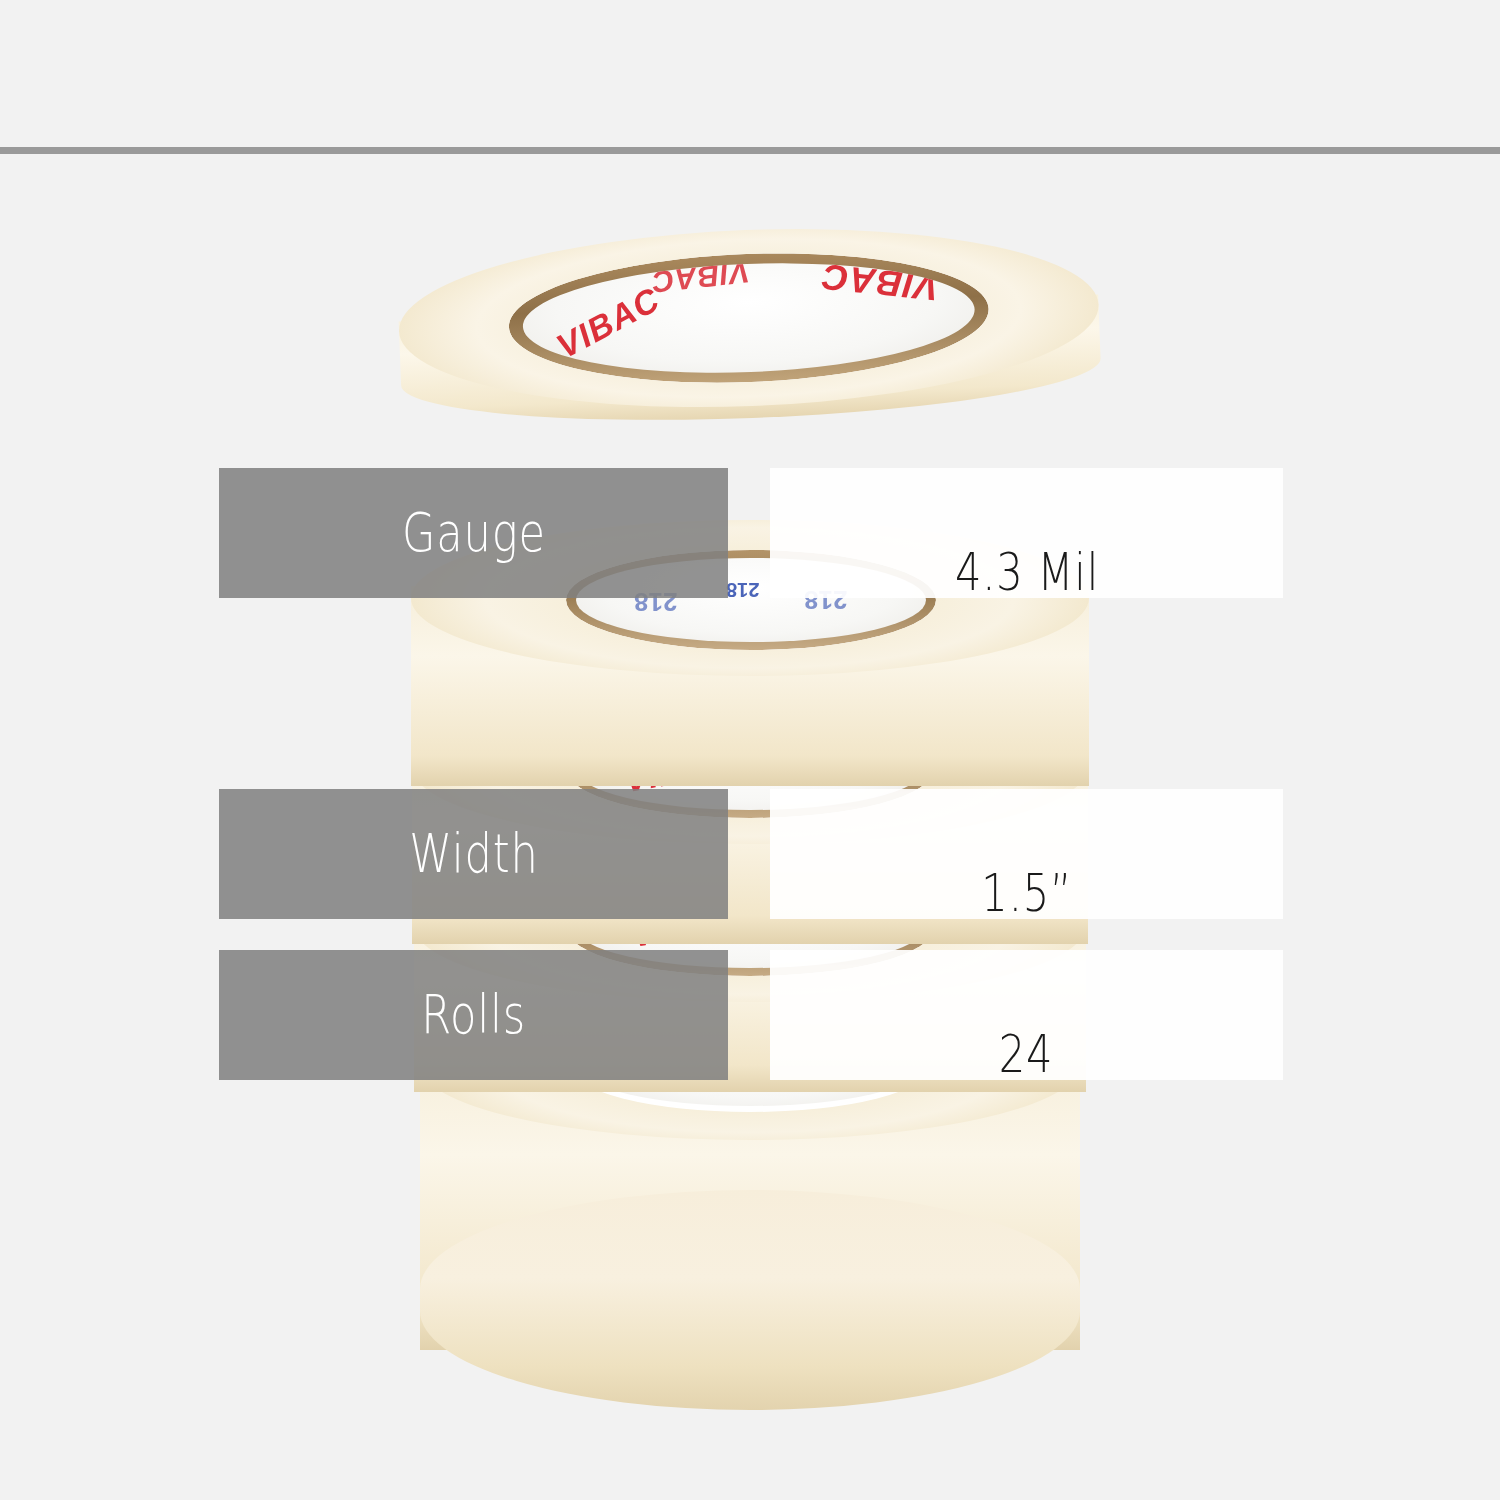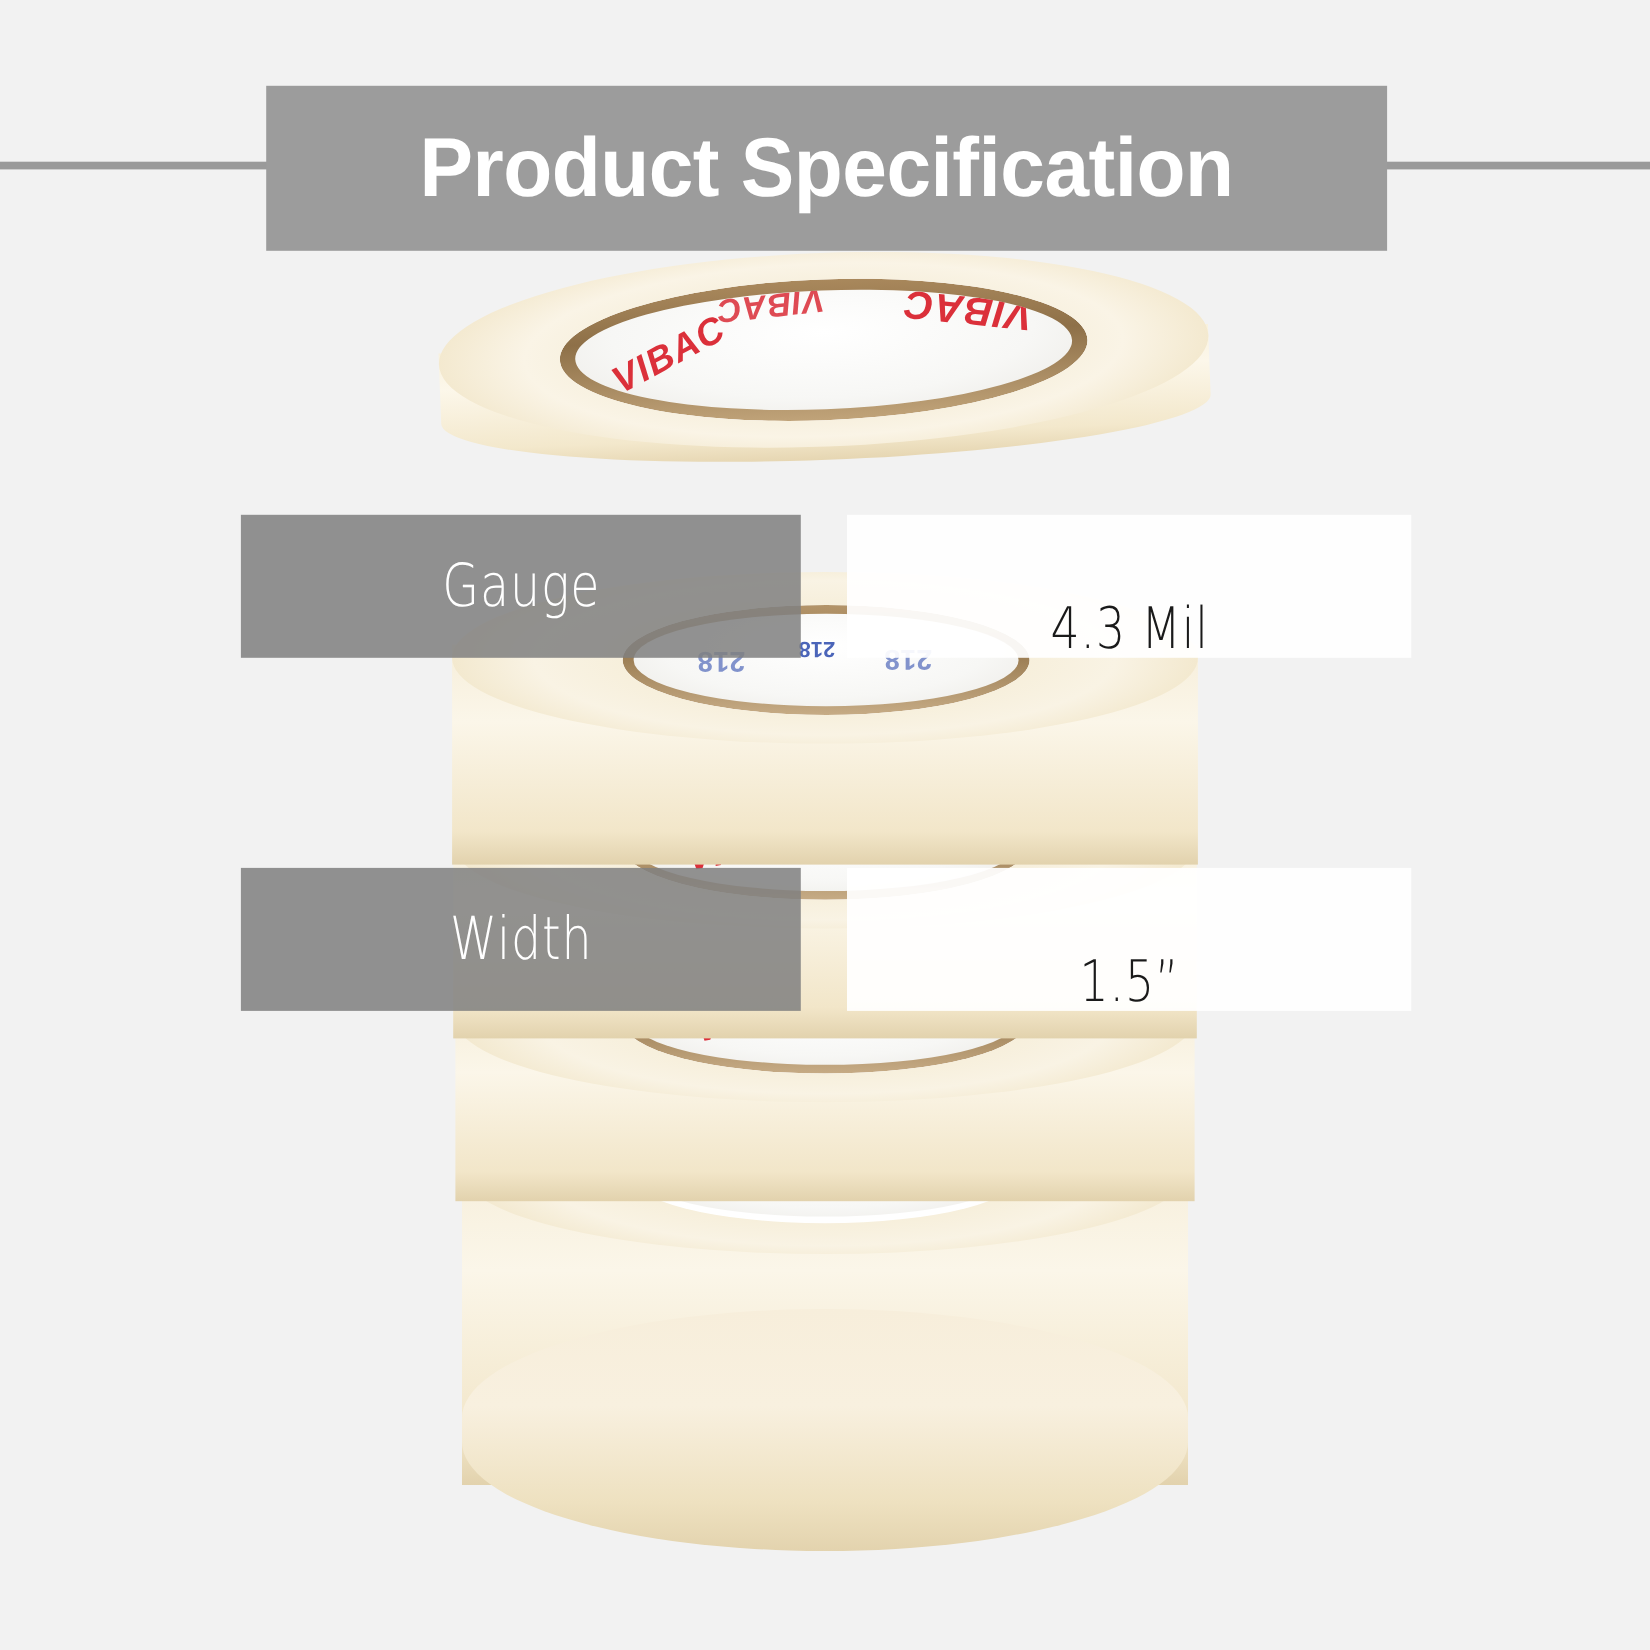--- a/index.html
+++ b/index.html
@@ -267,23 +267,20 @@
           <div class="vibac-mark" style="left: 30px; top: 34px; font-size: 34px; transform: rotate(-26deg);">VIBAC</div>
           <div class="vibac-mark" style="left: 300px; top: 2px; font-size: 36px; transform: rotate(188deg);">VIBAC</div>
           <div class="vibac-mark" style="left: 130px; top: -6px; font-size: 30px; transform: rotate(176deg); opacity:.8;">VIBAC</div>
         </div>
       </div>
     </div>
 
   </div>
 
   <div class="header-rule"></div>
-  <div class="title-banner">
-    <div class="title-text">Product Specification</div>
-  </div>
 
   <div class="spec-table">
 
     <div class="spec-row" style="top: 468px;">
       <div class="spec-label">
         <span>Gauge</span>
       </div>
       <div class="spec-value">
         <span>4.3 Mil</span>
       </div>
@@ -294,17 +291,25 @@
 
     <div class="spec-row" style="top: 789px;">
       <div class="spec-label">
         <span>Width</span>
       </div>
       <div class="spec-value">
         <span>1.5”</span>
       </div>
     </div>
 
+    <div class="spec-row" style="top: 950px;">
+      <div class="spec-label">
+        <span>Rolls</span>
+      </div>
+      <div class="spec-value">
+        <span>24</span>
+      </div>
+    </div>
 
 
   </div>
 
 </div>
 
 </body></html>

